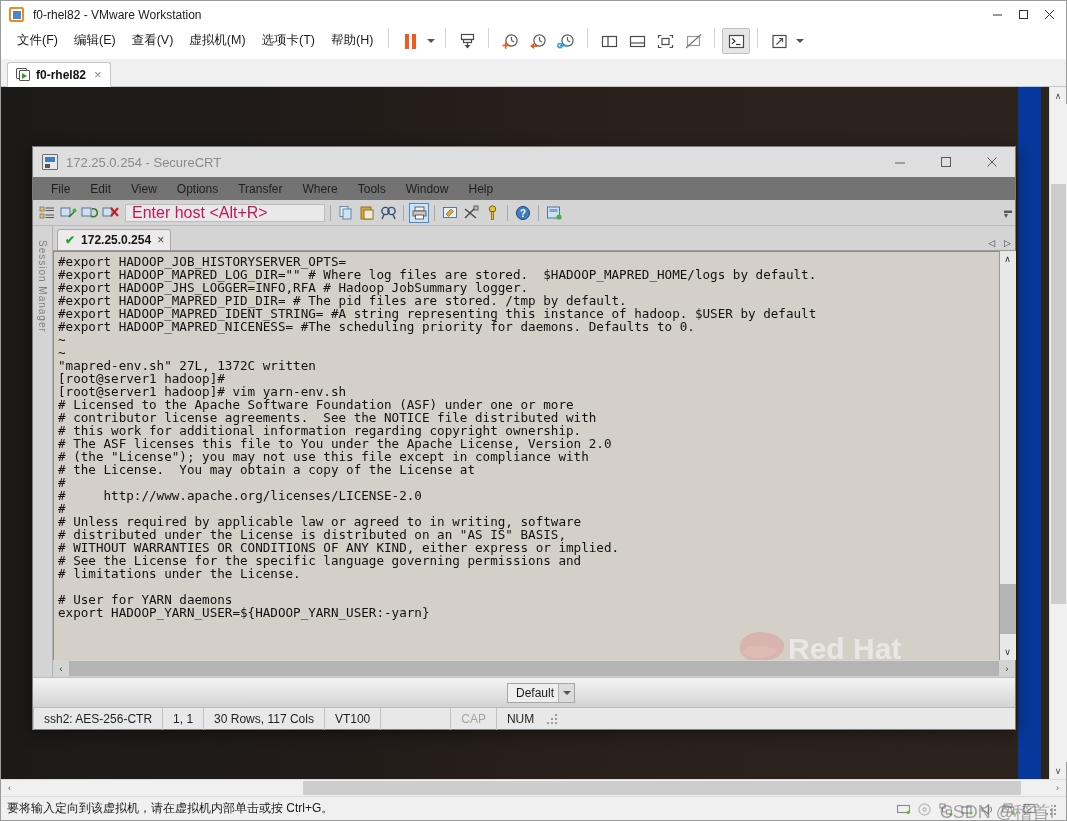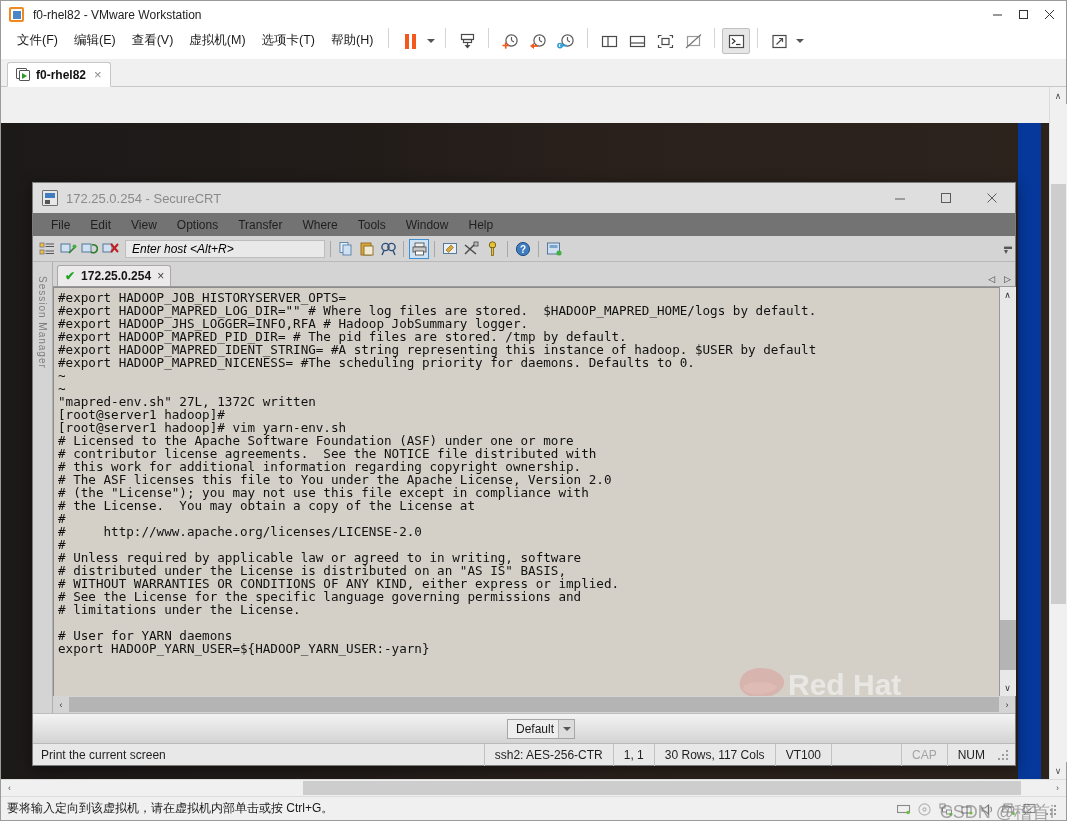--- a/index.html
+++ b/index.html
@@ -151,21 +151,20 @@
     flex: 1 1 auto;
     position: relative;
     background: #f0f0f0;
     display: flex;
   }
   .vm-screen {
     position: relative;
     flex: 1 1 auto;
     background: #201a18;
     overflow: hidden;
-    margin-top: 36px;
   }
   .rhel-bg {
     position: absolute; inset: 0;
     background:
       linear-gradient(90deg, #1c1a19 0%, #221c19 35%, #2a211c 60%, #2d231d 100%);
   }
   .blue-stripe {
     position: absolute;
     right: 8px; top: 0; bottom: 0;
     width: 23px;
@@ -312,21 +311,21 @@
   .crt-tsep { width:1px;height:16px;background:#a8a8a8;margin:0 4px;flex:0 0 auto;}
   .crt-hostbox {
     width: 200px; height: 18px;
     background: #e9e9e9;
     border: 1px solid #bdbdbd;
     display: flex; align-items: center;
     padding-left: 6px;
     margin-left: 4px;
     flex: 0 0 auto;
   }
-  .crt-hostbox span { font-size: 12px; color: #000000; font-style: italic; }
+  .crt-hostbox span { font-size: 16px; color: #be185d; }
   .crt-toolbar-scrollarrow {
     margin-left: auto; margin-right: 3px;
     color:#555; font-size:8px;
     display:flex;flex-direction:column;line-height:5px;
   }
 
   
   .crt-body {
     flex: 1 1 auto;
     display: flex;
@@ -859,21 +858,20 @@
         <div class="crt-bottombar">
           <div class="crt-combo">
             <span>Default</span>
             <span class="arrowbox">
                 <span class="caret-dn"></span>
               </span>
           </div>
         </div>
 
         <div class="crt-statusbar">
-          <div class="crt-st-left">Print the current screen</div>
           <div class="crt-st-cell">ssh2: AES-256-CTR</div>
           <div class="crt-st-cell">1,  1</div>
           <div class="crt-st-cell">30 Rows, 117 Cols</div>
           <div class="crt-st-cell">VT100</div>
           <div class="crt-st-cell" style="width:70px"></div>
           <div class="crt-st-cell dim">CAP</div>
           <div class="crt-st-cell">NUM</div>
           <div class="crt-grip">
             <i style="left:8px;top:2px"></i>
               <i style="left:4px;top:6px"></i>

